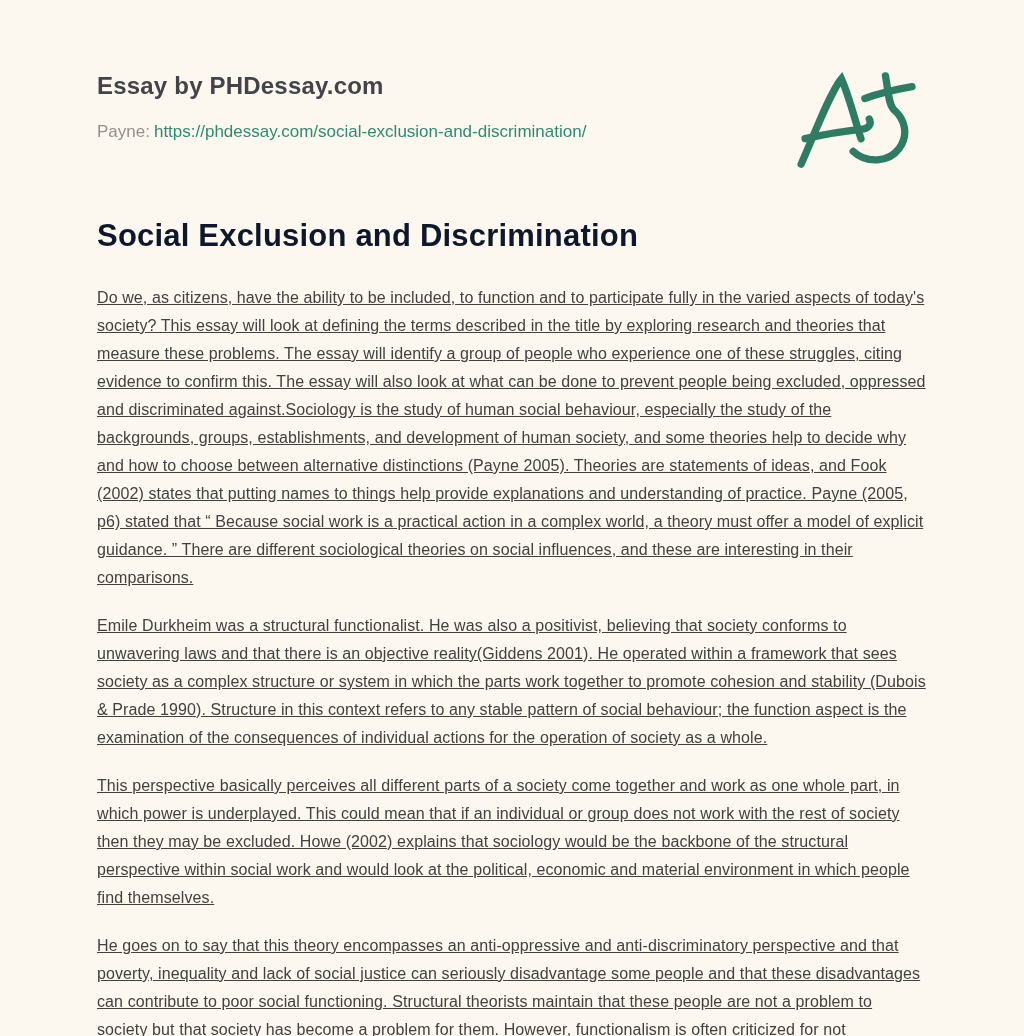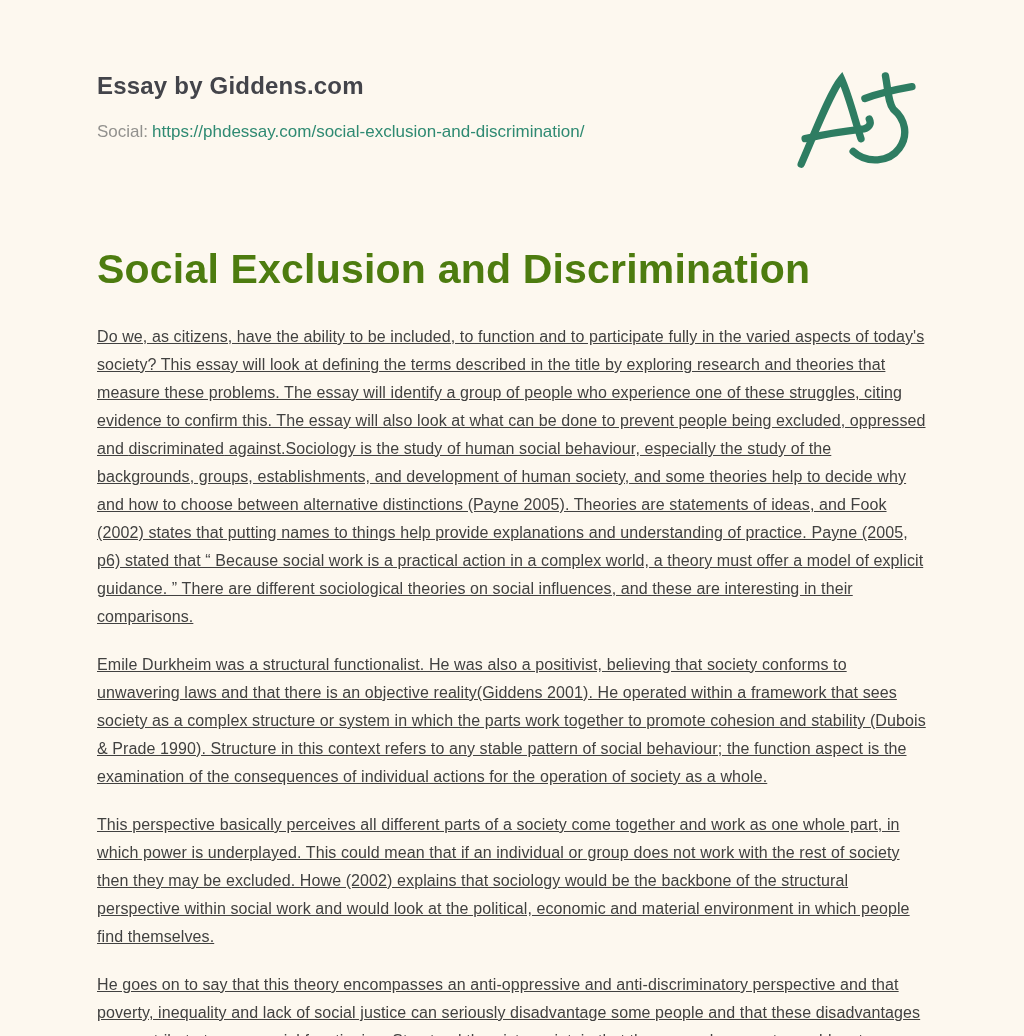--- a/index.html
+++ b/index.html
@@ -41,24 +41,24 @@
   }
   .logo {
     width: 132px;
     height: 98px;
     margin-top: 8px;
     margin-right: 1px;
     flex: 0 0 auto;
   }
   .logo svg { width: 100%; height: 100%; display: block; }
   .essay-title {
-    margin-top: 76px;
-    font-size: 41px;
+    margin-top: 48px;
+    font-size: 31px;
     font-weight: bold;
-    color: #4d7c0f;
+    color: #0f172a;
     letter-spacing: 0.2px;
   }
   .content { margin-top: 30px; }
   .content p {
     font-size: 16px;
     line-height: 28px;
     color: #414140;
     margin-bottom: 20px;
     letter-spacing: 0.1px;
     text-decoration: underline;
@@ -68,23 +68,23 @@
     text-decoration: underline;
   }
 </style>
 </head>
 <body>
 
 <div class="page">
 
   <div class="header">
     <div>
-      <div class="byline">Essay by Giddens.com</div>
+      <div class="byline">Essay by PHDessay.com</div>
       <div class="source-line">
-        <span>Social:</span><a href="#">https://phdessay.com/social-exclusion-and-discrimination/</a>
+        <span>Payne:</span><a href="#">https://phdessay.com/social-exclusion-and-discrimination/</a>
       </div>
     </div>
     <div class="logo">
       <svg viewBox="0 0 132 100" fill="none" xmlns="http://www.w3.org/2000/svg">
         <g stroke="#2e7d62" stroke-width="7.5" stroke-linecap="round" fill="none">
           <path d="M 6 94 C 20 62 36 20 47 7 C 55 25 61 50 67 68"></path>
           <path d="M 10 68 C 32 63 52 60 70 58 C 75 57 78 53 75.5 48"></path>
           <path d="M 71 27 C 88 21 102 18 119 15"></path>
           <path d="M 92 4 C 95 20 95 32 100 38 C 112 48 116 64 106 78 C 96 92 73 94 59 81"></path>
         </g>

